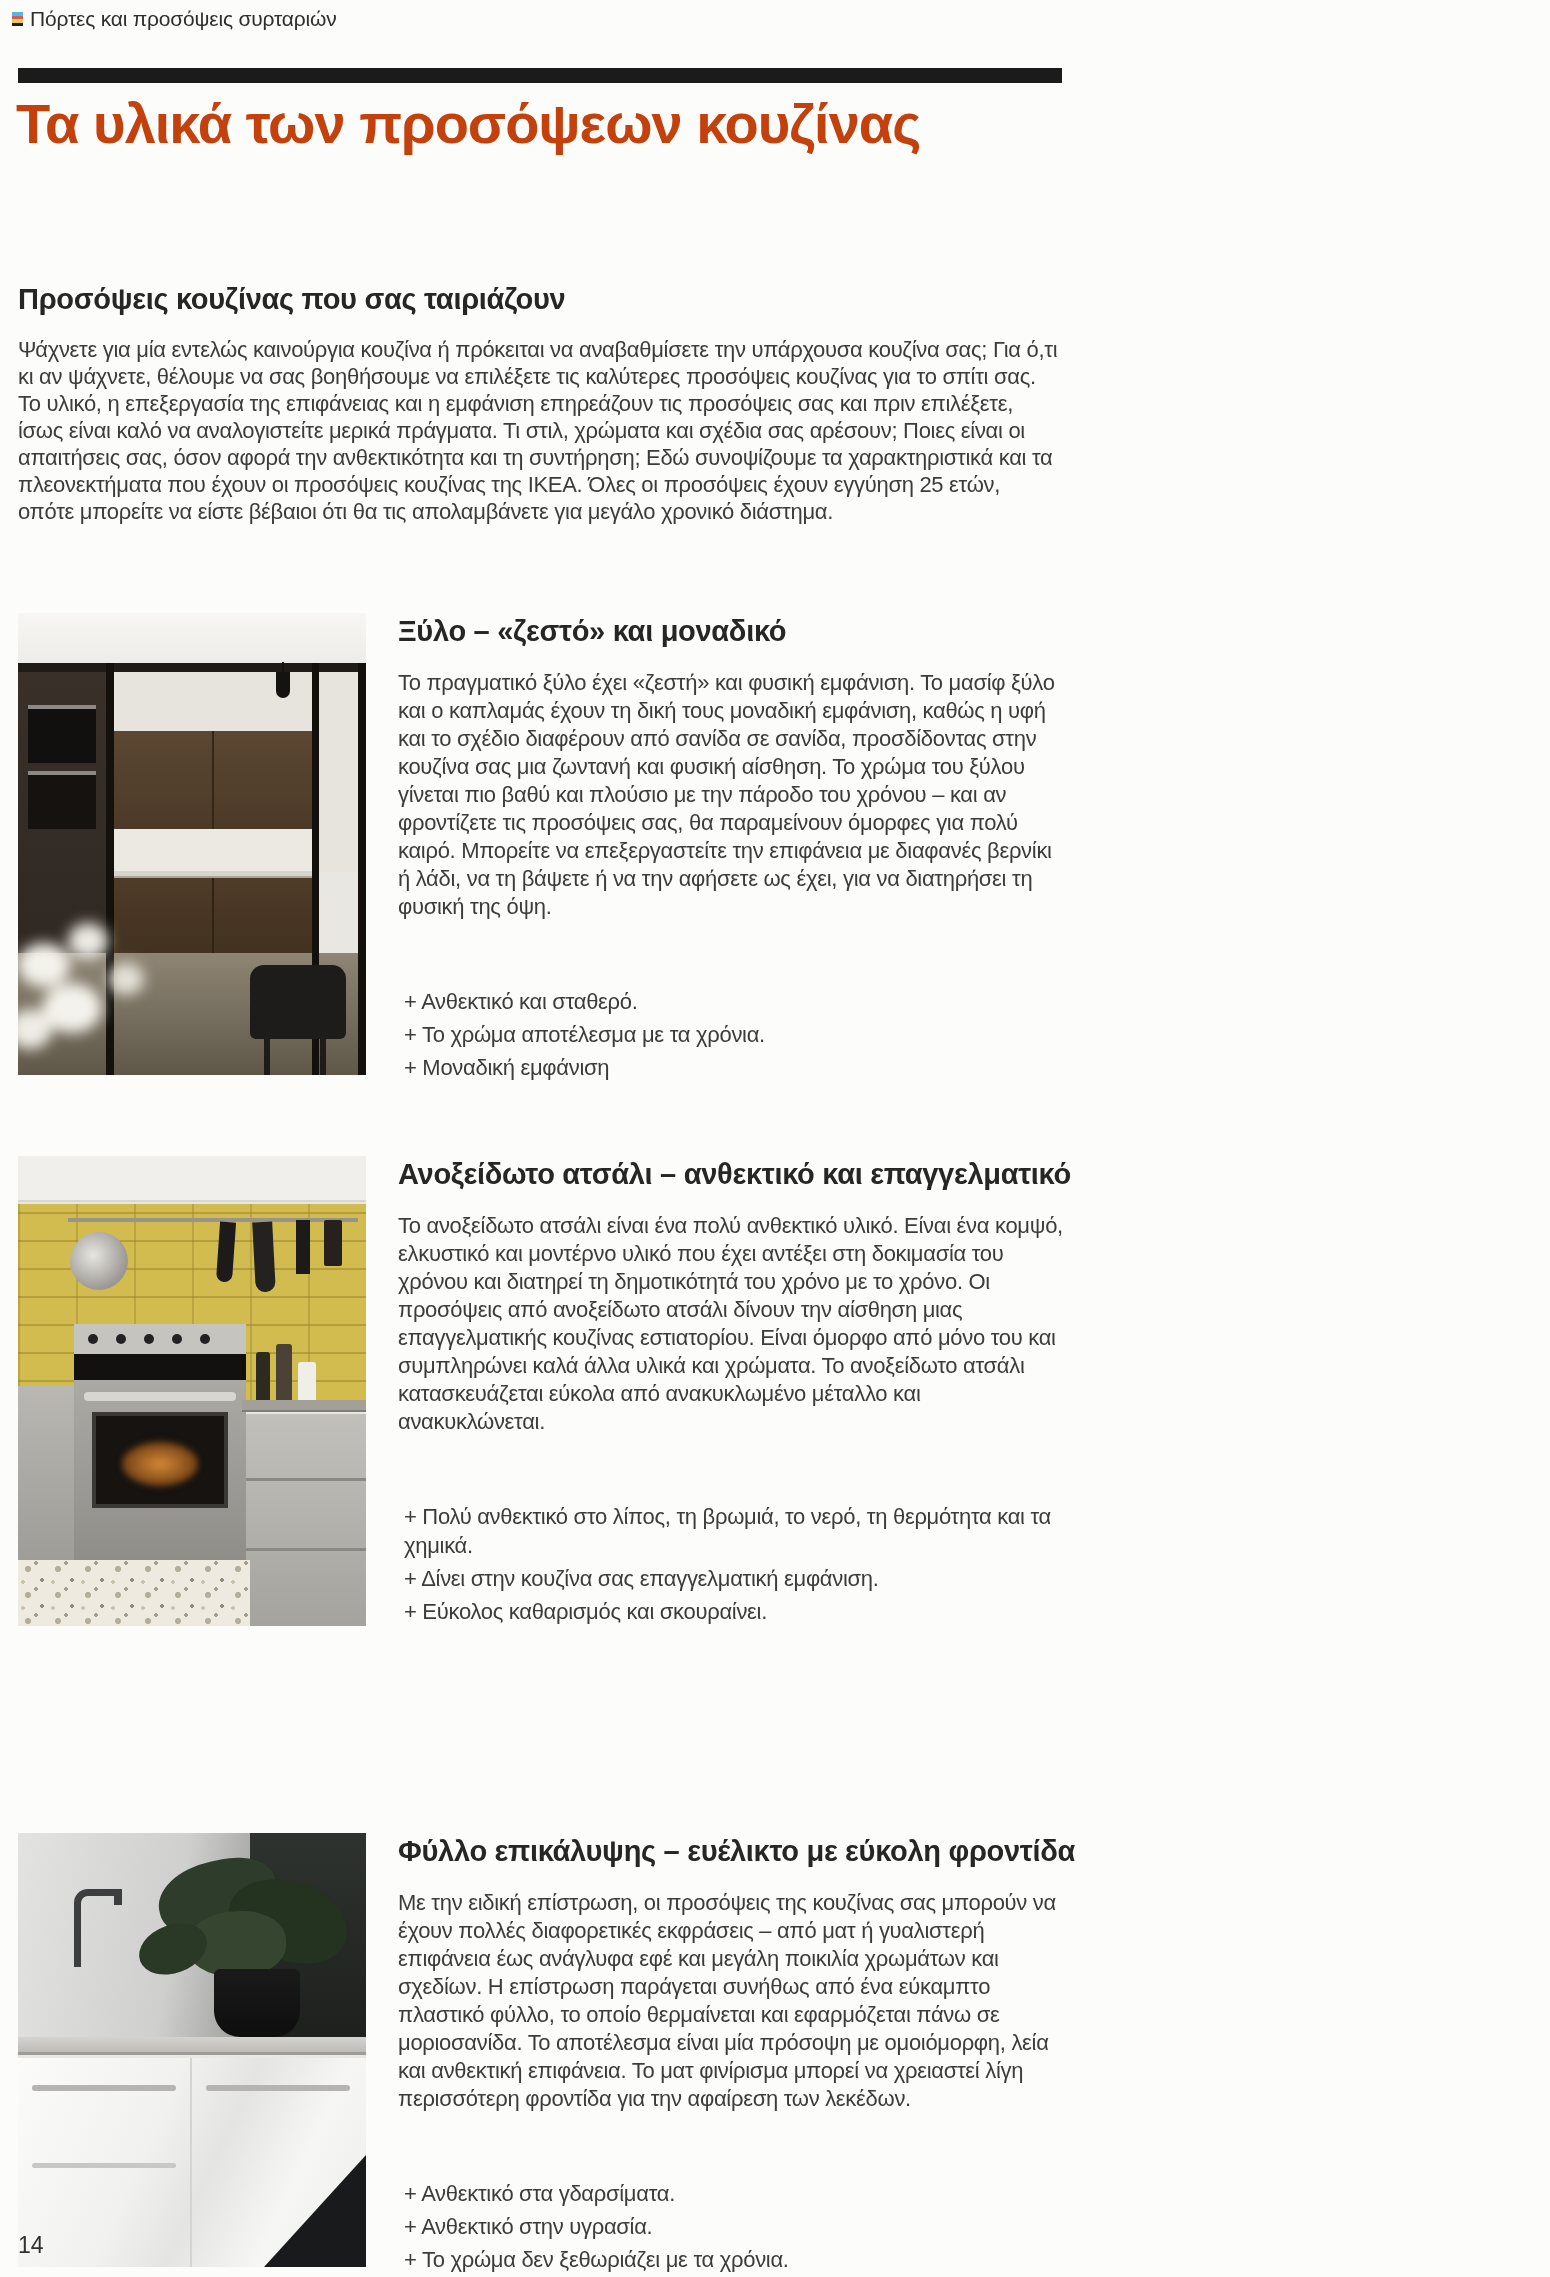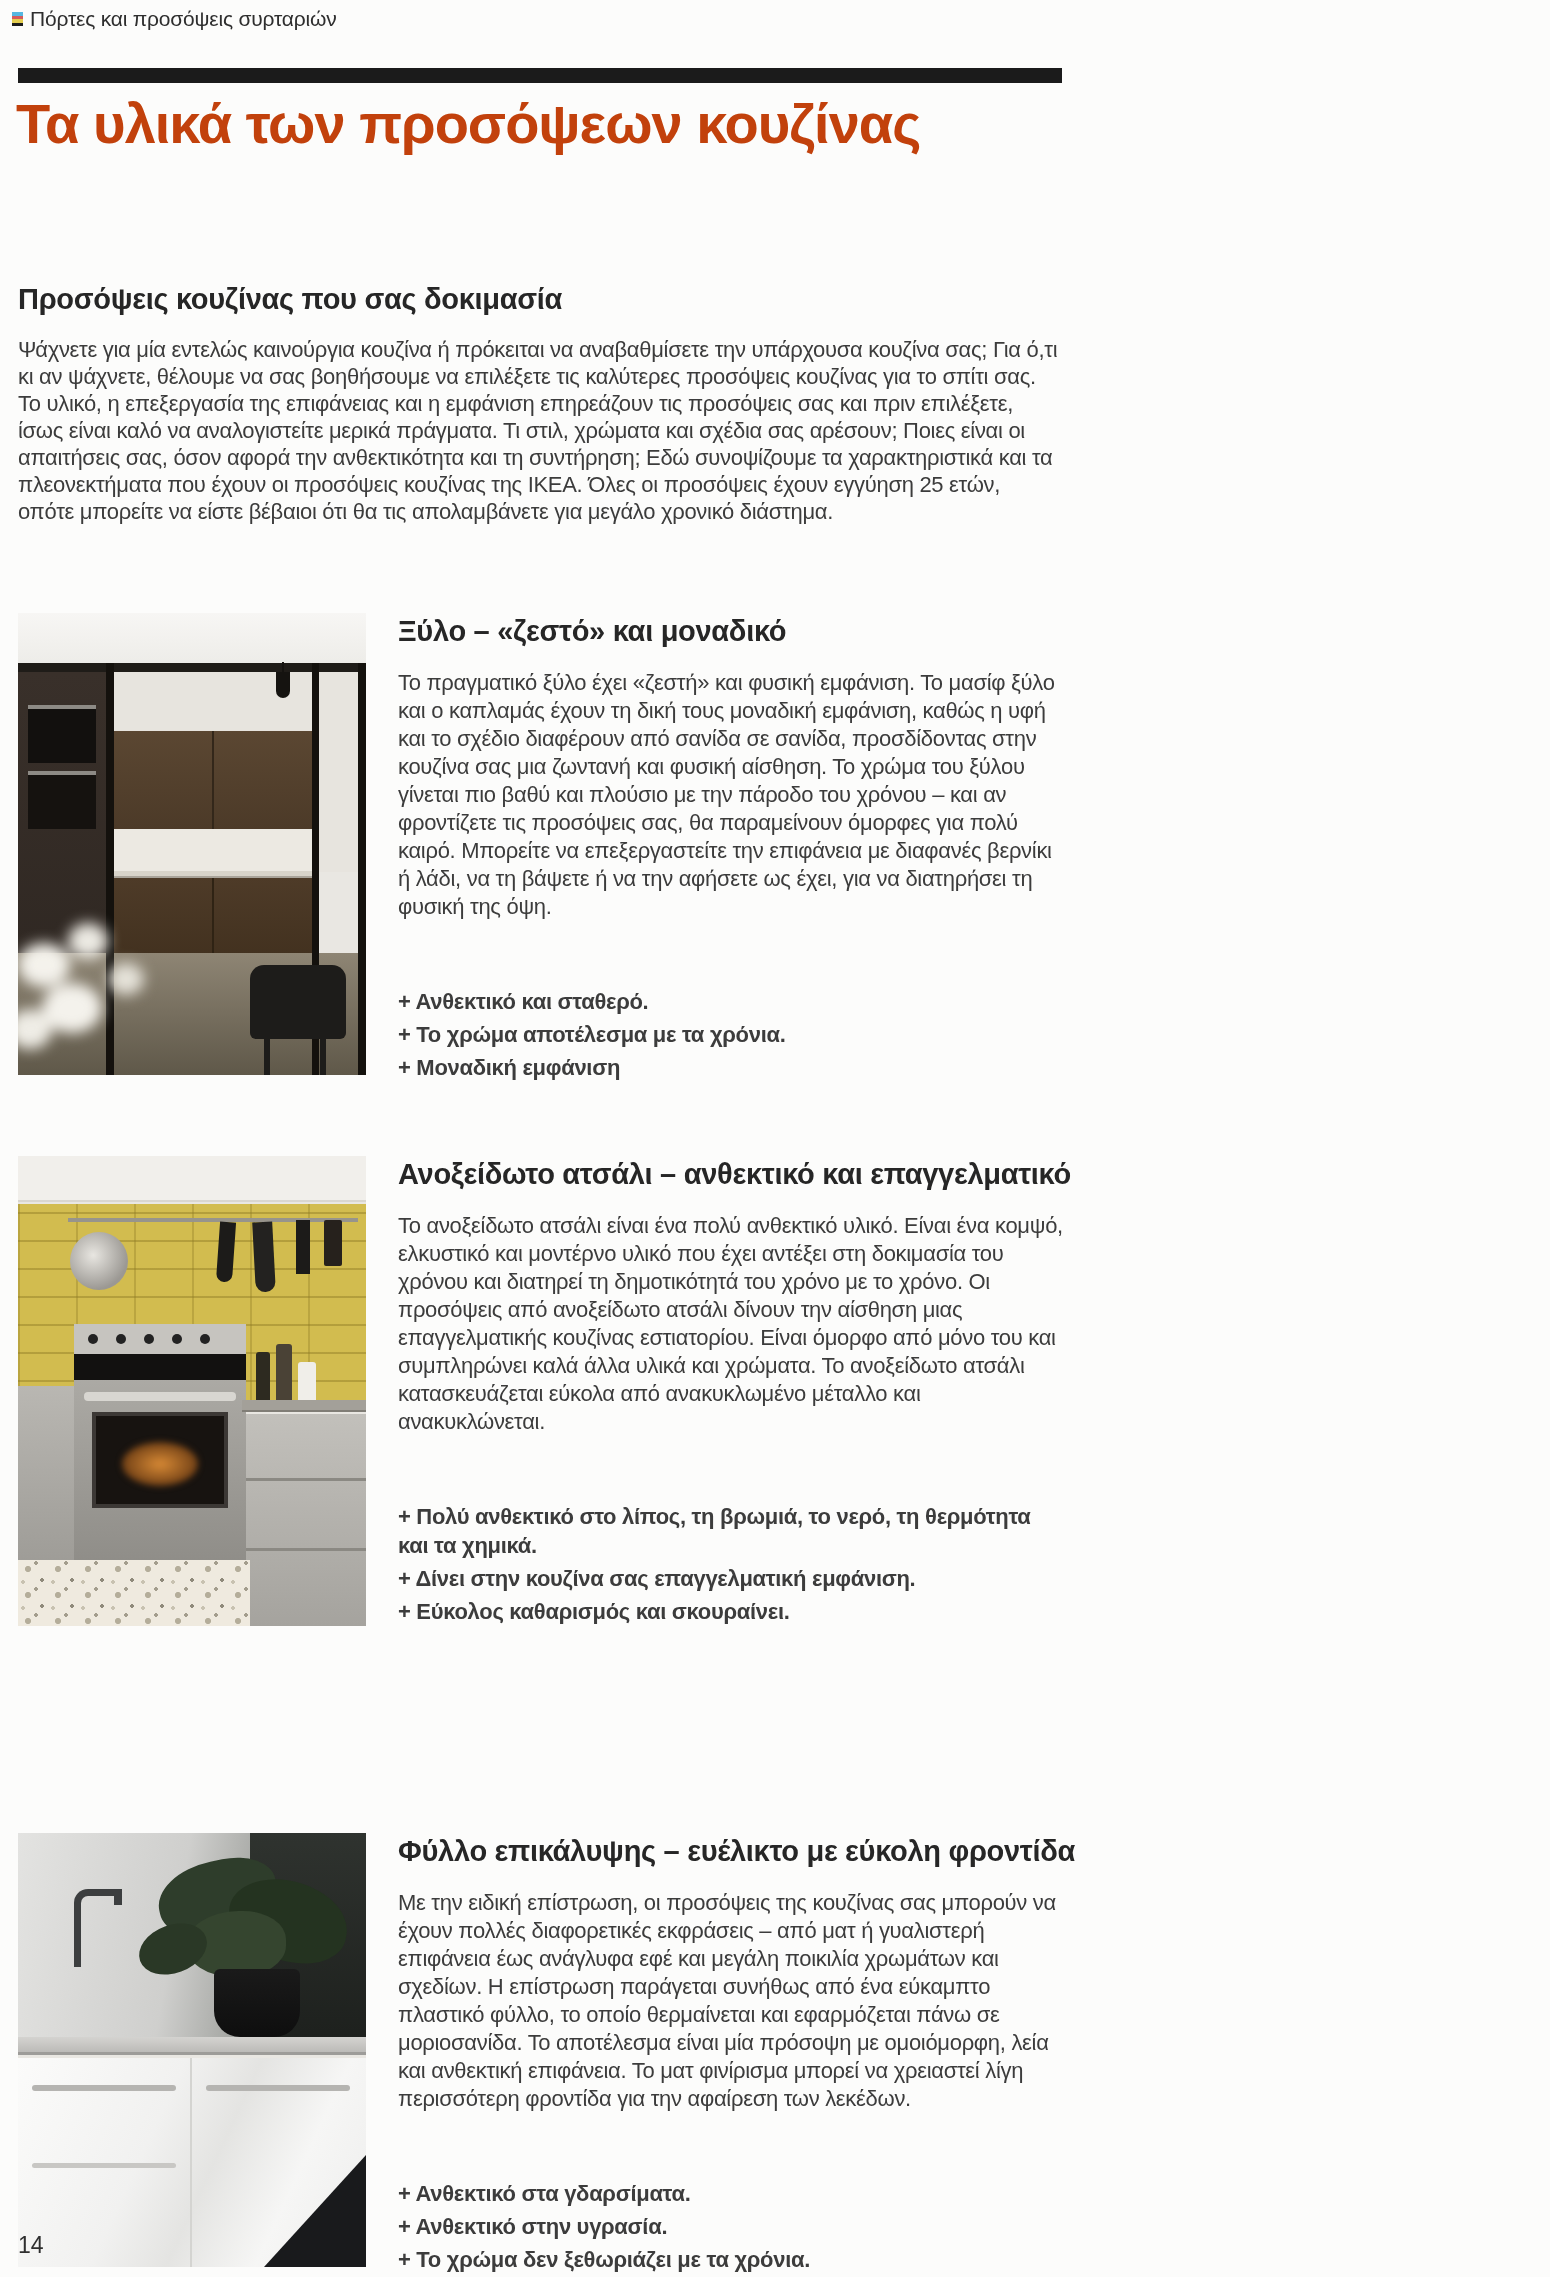--- a/index.html
+++ b/index.html
@@ -36,21 +36,21 @@
   .intro { position:absolute; left:18px; top:282px; width:1042px; }
   .intro h2 { margin:0 0 20px; font-size:29px; line-height:34px; font-weight:700; color:#262626; letter-spacing:-0.3px; }
   .intro p { margin:0; font-size:22px; line-height:27px; letter-spacing:-0.3px; color:#3c3c3c; }
 
   
   .material { position:absolute; left:18px; display:flex; }
   .material .content { margin-left:32px; width:668px; }
   .material h3 { margin:0 0 20px; font-size:29px; line-height:36px; font-weight:700; color:#262626; letter-spacing:-0.3px; white-space:nowrap; }
   .material p { margin:0; font-size:22px; line-height:28px; letter-spacing:-0.3px; color:#3c3c3c; }
   .bullets { list-style:none; margin:66px 0 0; padding:0; font-size:22px; line-height:29px; letter-spacing:-0.3px; color:#3c3c3c; }
-  .bullets li { margin:0 0 4px;font-weight:bold; }
+  .bullets li { margin:0 6px 4px; }
   #section-wood  { top:613px; }
   #section-steel { top:1156px; }
   #section-foil  { top:1833px; }
 
   
   .photo { position:relative; flex:none; width:348px; overflow:hidden; background:#e9e7e2; }
   .photo div { position:absolute; }
 
   
   .photo-wood { height:462px; }
@@ -164,21 +164,21 @@
         <i></i>
       </span>
     <span>Πόρτες και προσόψεις συρταριών</span>
   </div>
 
   <div class="rule"></div>
 
   <h1 class="page-title">Τα υλικά των προσόψεων κουζίνας</h1>
 
   <section class="intro">
-    <h2>Προσόψεις κουζίνας που σας δοκιμασία</h2>
+    <h2>Προσόψεις κουζίνας που σας ταιριάζουν</h2>
     <p>Ψάχνετε για μία εντελώς καινούργια κουζίνα ή πρόκειται να αναβαθμίσετε την υπάρχουσα κουζίνα σας; Για ό,τι κι αν ψάχνετε, θέλουμε να σας βοηθήσουμε να επιλέξετε τις καλύτερες προσόψεις κουζίνας για το σπίτι σας. Το υλικό, η επεξεργασία της επιφάνειας και η εμφάνιση επηρεάζουν τις προσόψεις σας και πριν επιλέξετε, ίσως είναι καλό να αναλογιστείτε μερικά πράγματα. Τι στιλ, χρώματα και σχέδια σας αρέσουν; Ποιες είναι οι απαιτήσεις σας, όσον αφορά την ανθεκτικότητα και τη συντήρηση; Εδώ συνοψίζουμε τα χαρακτηριστικά και τα πλεονεκτήματα που έχουν οι προσόψεις κουζίνας της IKEA. Όλες οι προσόψεις έχουν εγγύηση 25 ετών, οπότε μπορείτε να είστε βέβαιοι ότι θα τις απολαμβάνετε για μεγάλο χρονικό διάστημα.</p>
   </section>
 
   <section class="material" id="section-wood">
     <div class="photo photo-wood">
       <div class="pw-ceiling"></div>
       <div class="pw-wall"></div>
       <div class="pw-beam"></div>
       <div class="pw-tall"></div>
       <div class="pw-oven1"></div>

